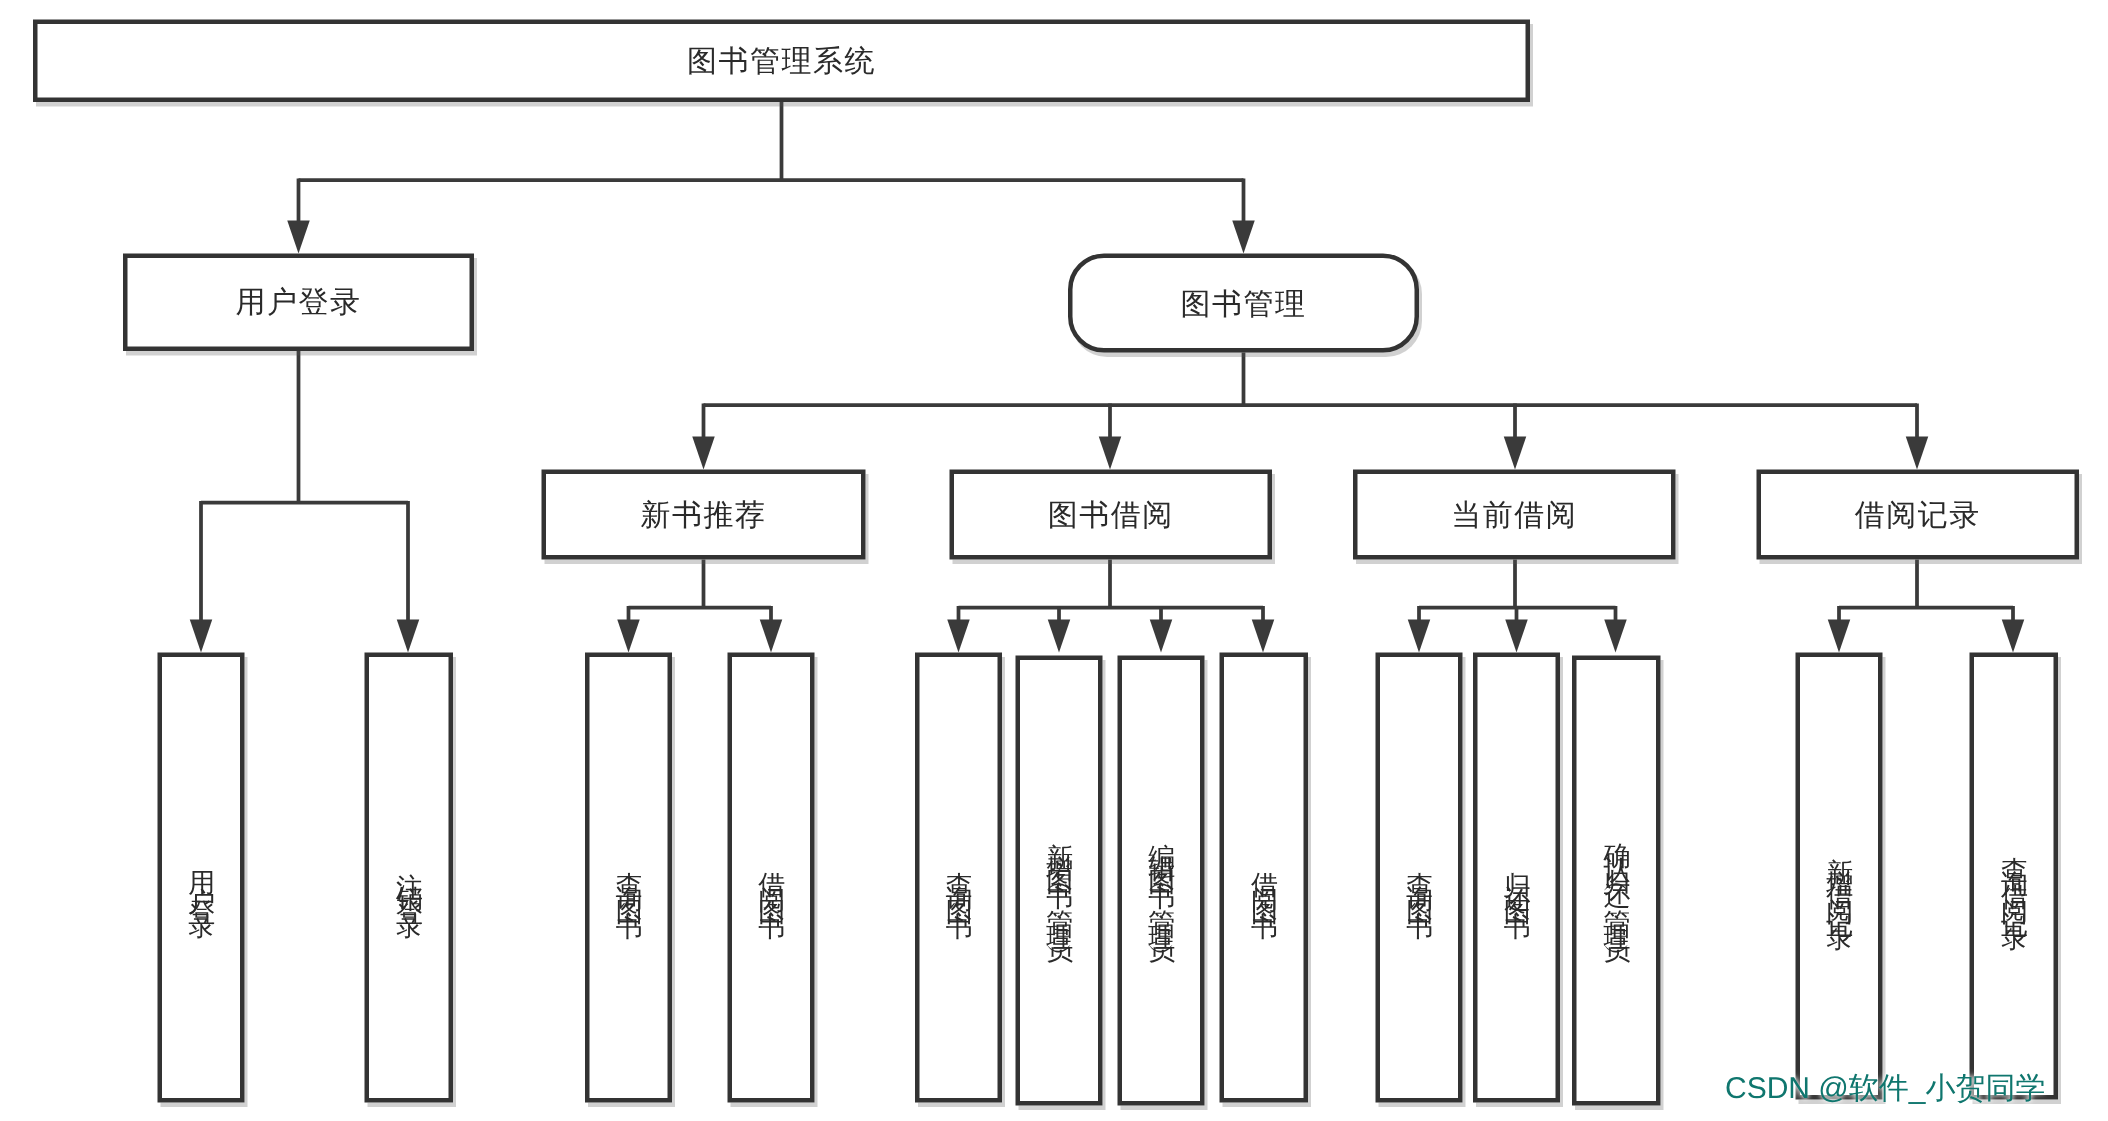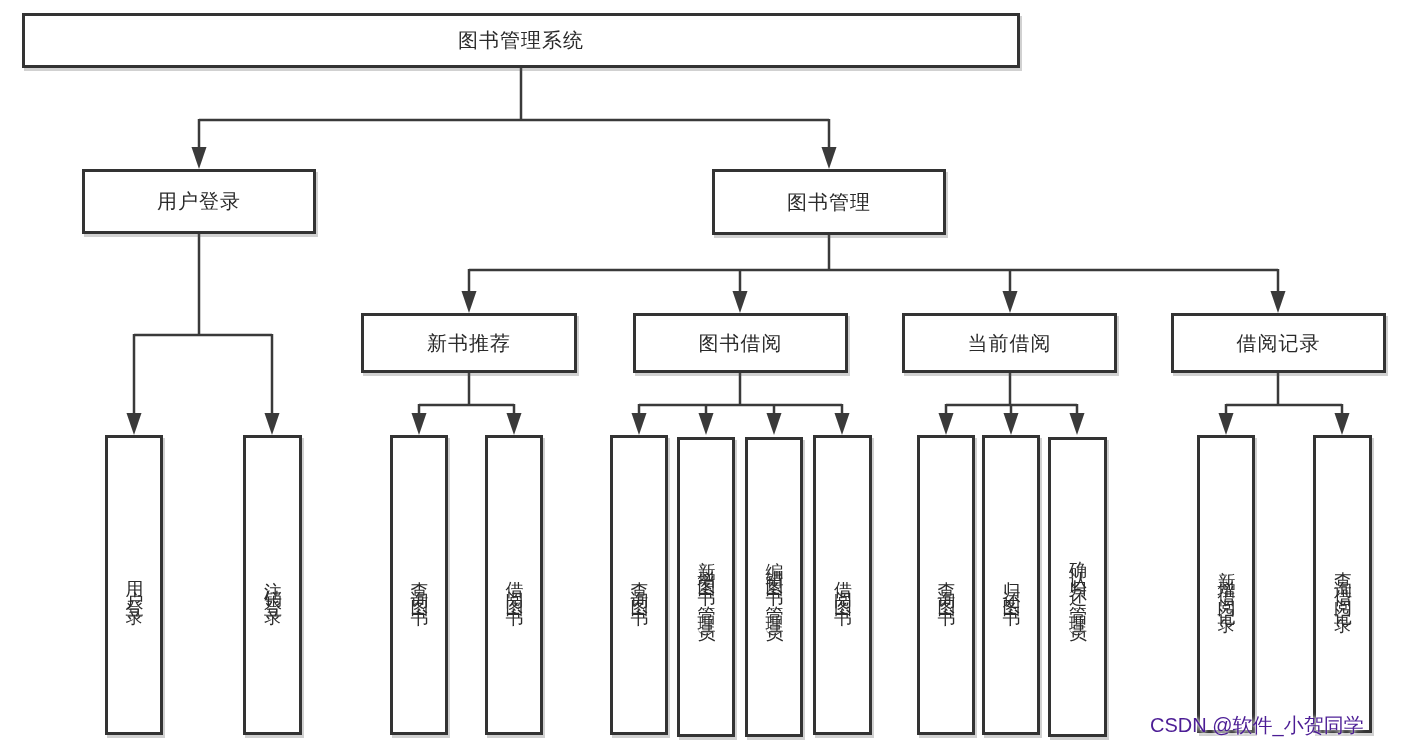--- a/index.html
+++ b/index.html
@@ -33,21 +33,21 @@
     letter-spacing: 9px;
     color: #2a2a2a;
     white-space: nowrap;
   }
   .watermark {
     position: absolute;
     left: 1150px;
     top: 712px;
     z-index: 3;
     font-size: 20px;
-    color: #4c1d95;
+    color: #0f766e;
     text-shadow: 0 0 3px #ffffff, 0 0 5px #ffffff;
     white-space: nowrap;
   }
 </style>
 </head>
 <body>
 
 <div class="canvas">
 
   <svg class="wires" width="1405" height="747" viewBox="0 0 1405 747" fill="#3a3a3a" stroke="#3a3a3a" stroke-width="2.5">
@@ -126,21 +126,21 @@
     </g>
   </svg>
 
   <div class="box hbox" style="left:22px; top:13px; width:998px; height:55px;">
     <span>图书管理系统</span>
   </div>
 
   <div class="box hbox" style="left:82px; top:169px; width:234px; height:65px;">
     <span>用户登录</span>
   </div>
-  <div class="box hbox" style="left:712px; top:169px; width:234px; height:66px;">
+  <div class="box hbox" style="left:712px; top:169px; width:234px; height:66px;border-radius:24px;">
     <span>图书管理</span>
   </div>
 
   <div class="box hbox" style="left:633px; top:313px; width:215px; height:60px;">
     <span>图书借阅</span>
   </div>
   <div class="box hbox" style="left:361px; top:313px; width:216px; height:60px;">
     <span>新书推荐</span>
   </div>
   <div class="box hbox" style="left:902px; top:313px; width:215px; height:60px;font-family:Liberation Mono, monospace;">

